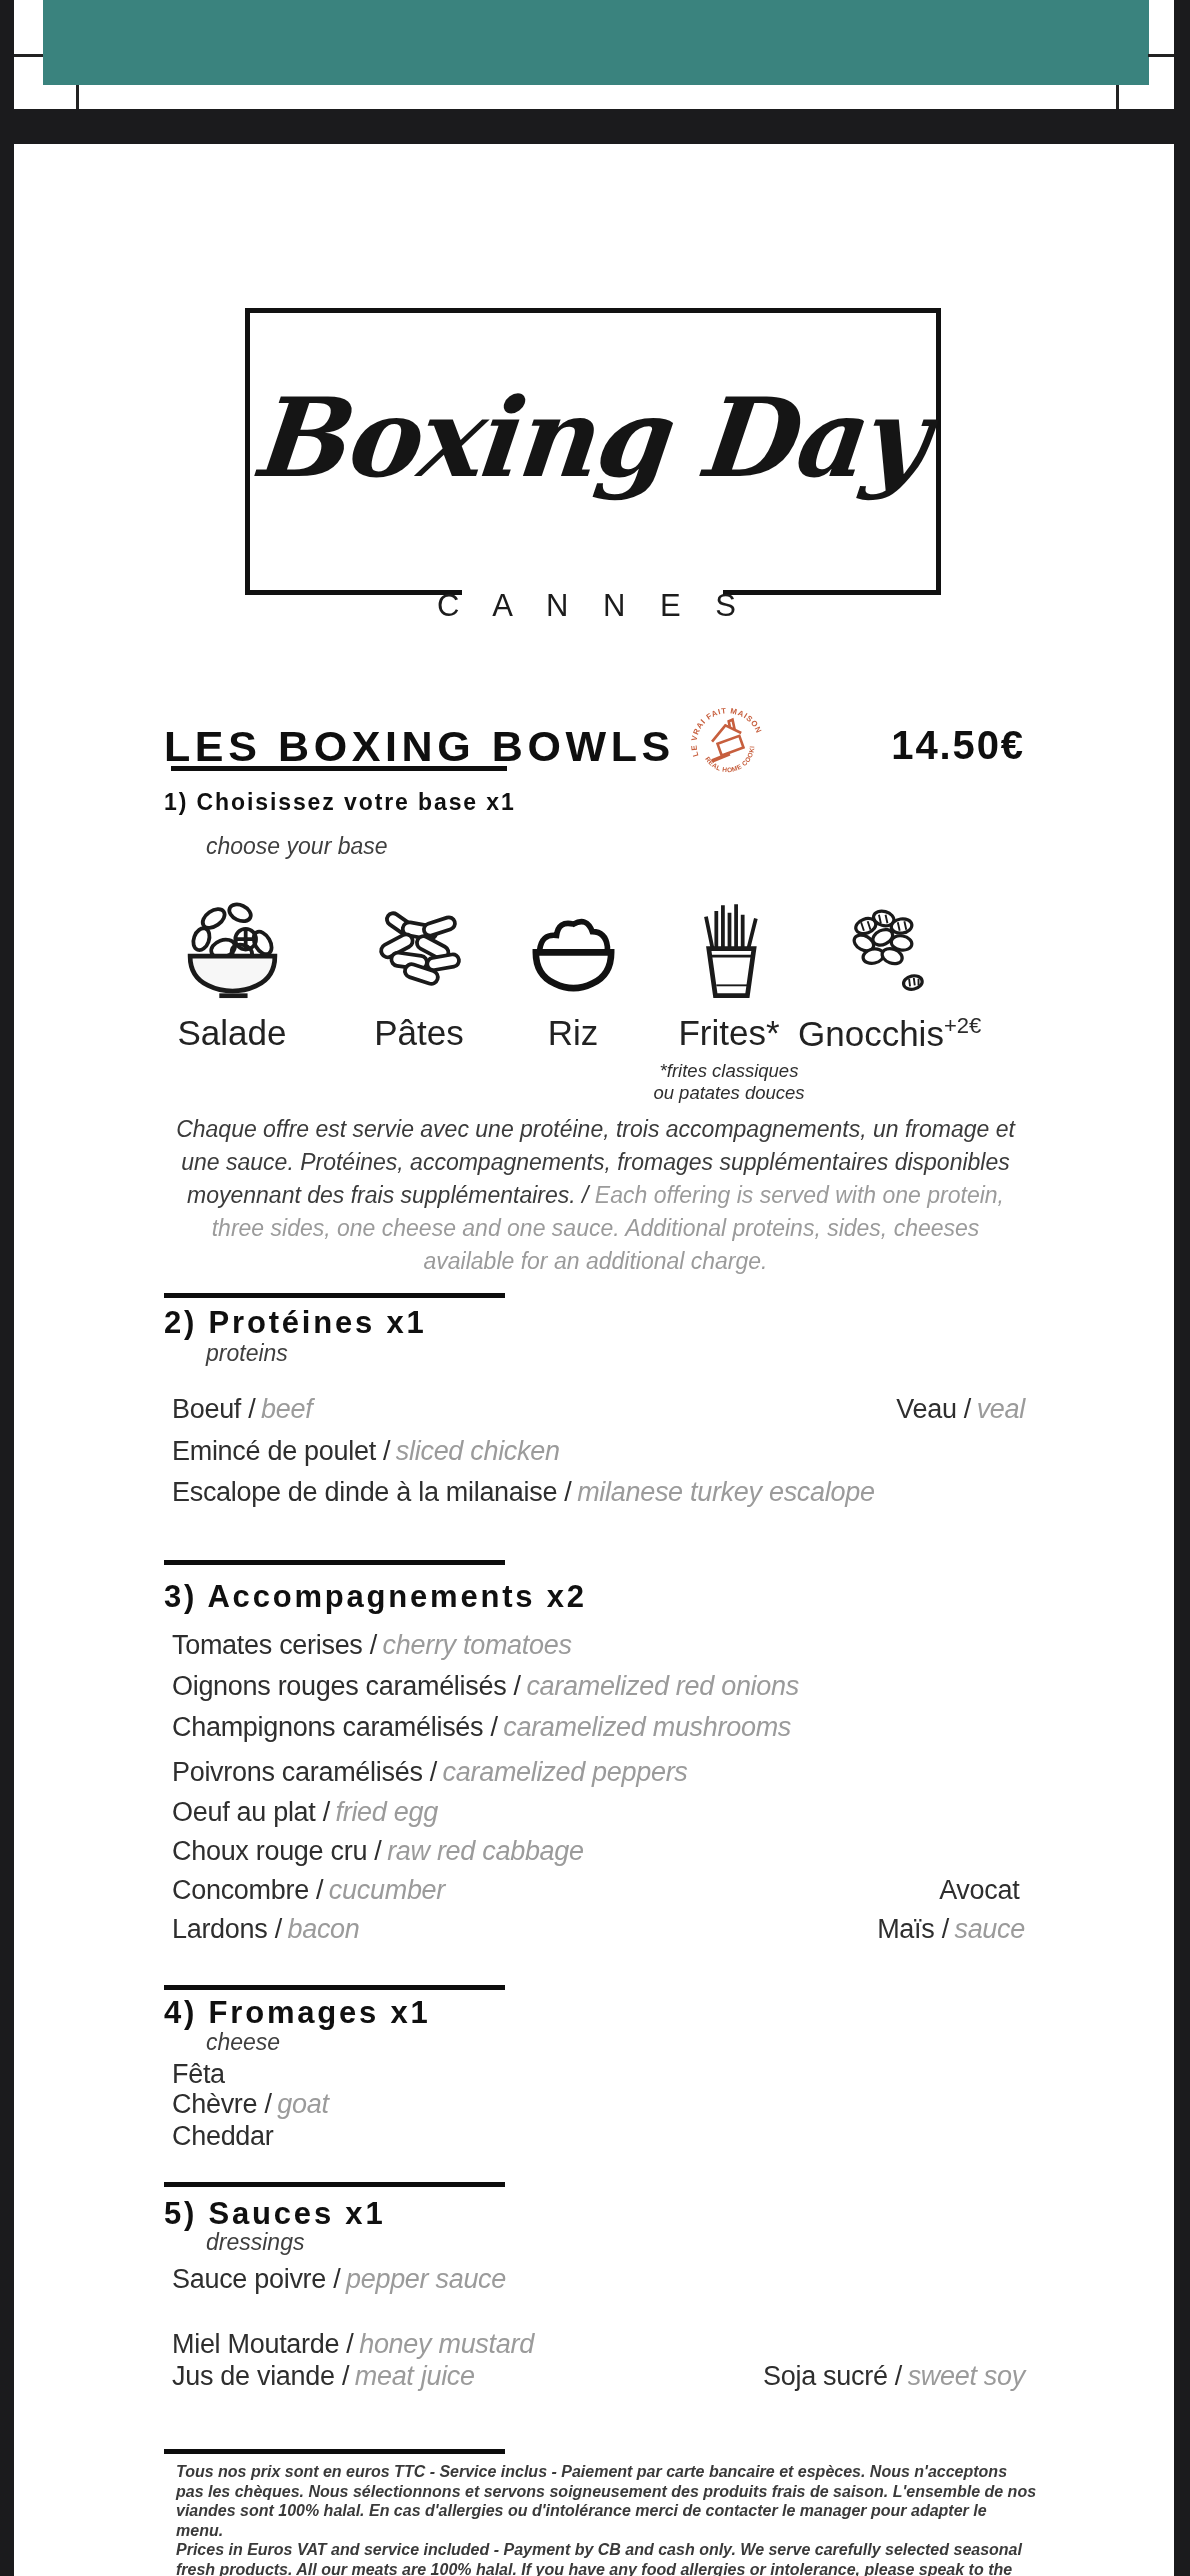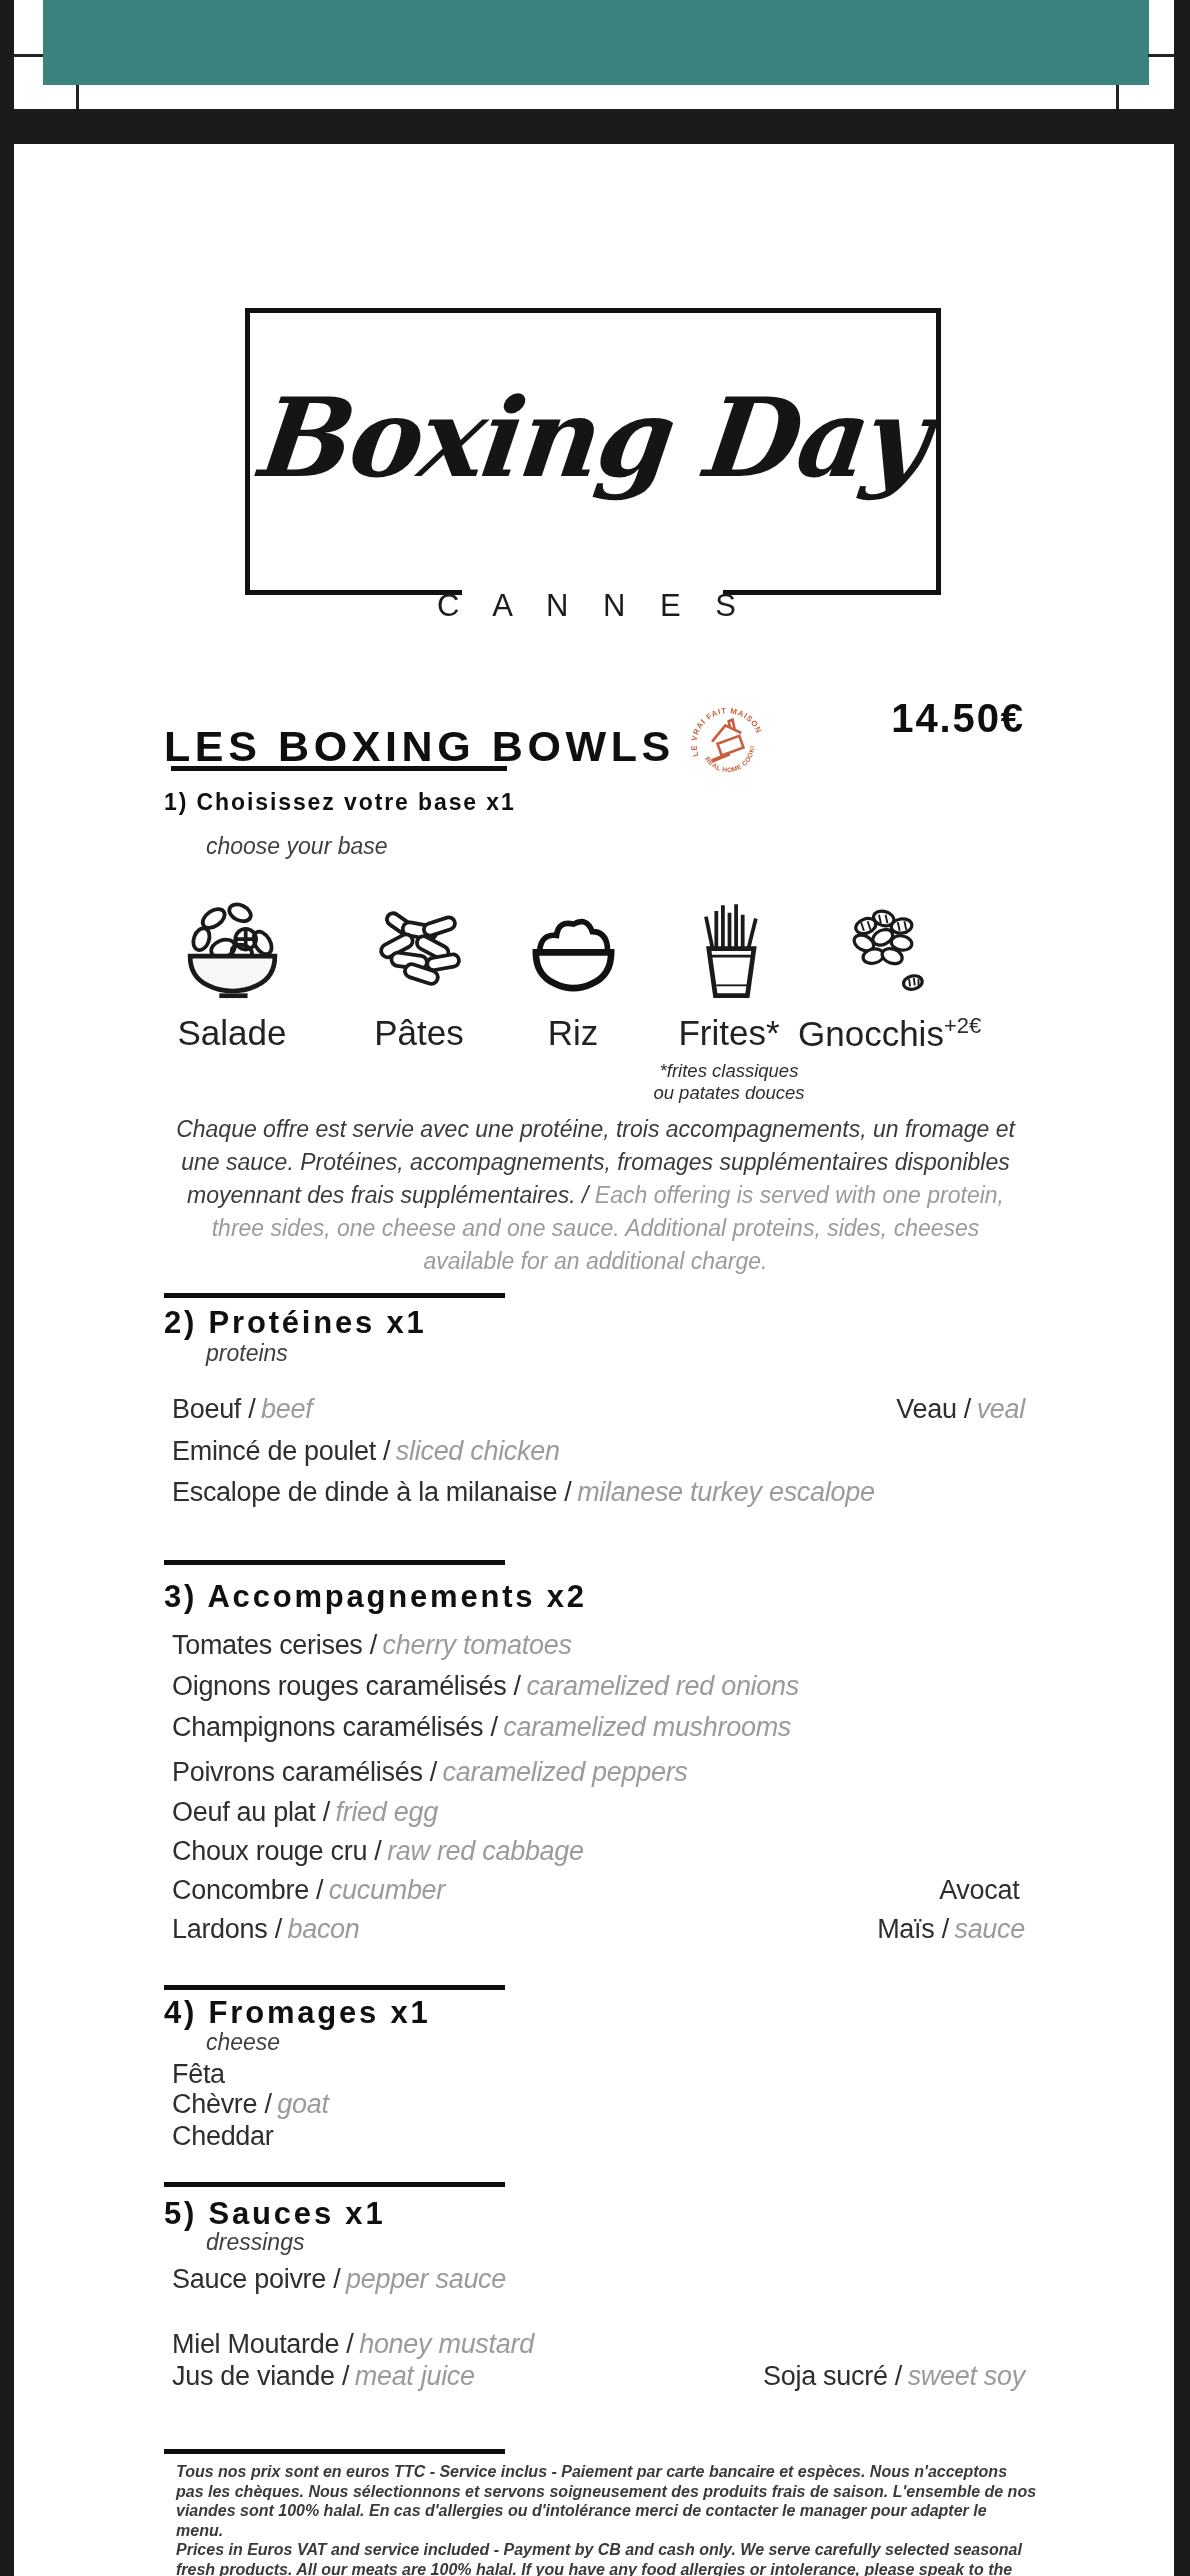--- a/index.html
+++ b/index.html
@@ -13,21 +13,21 @@
 
   
   .logo-box{position:absolute;left:231px;top:164px;width:696px;height:287px;border:5.6px solid #111111;box-sizing:border-box;display:flex;align-items:center;justify-content:center;}
   .logo-script{font-family:"DejaVu Serif",serif;font-style:italic;font-weight:600;font-size:109px;color:#151515;transform:skewX(-8deg);letter-spacing:-2.8px;white-space:nowrap;padding-bottom:28px;}
   .logo-gap-mask{position:absolute;left:448px;top:436px;width:261px;height:20.4px;background:#ffffff;}
   .logo-city{position:absolute;left:411px;top:443px;width:336px;height:37px;line-height:37px;text-align:center;font-size:31px;letter-spacing:13px;color:#1c1c1c;white-space:nowrap;}
 
   
   .menu-title{position:absolute;left:150px;top:578px;font-size:43px;font-weight:700;letter-spacing:4.6px;color:#0f0f0f;white-space:nowrap;}
   .title-underline{position:absolute;left:157px;top:622px;width:336px;height:4.6px;background:#0f0f0f;}
-  .price{position:absolute;right:149px;top:552px;font-size:40px;font-weight:700;letter-spacing:1.9px;color:#0f0f0f;}
+  .price{position:absolute;right:149px;top:579px;font-size:40px;font-weight:700;letter-spacing:1.9px;color:#0f0f0f;}
   .stamp{position:absolute;left:672px;top:556px;width:82px;height:82px;transform:rotate(-12deg);}
 
   .heading1{position:absolute;left:150px;top:645px;font-size:23px;font-weight:700;letter-spacing:1.9px;color:#101010;white-space:nowrap;}
   .sub-italic{font-style:italic;color:#3f3f3f;font-size:23px;}
   .sub1{position:absolute;left:192px;top:689px;}
 
   
   .base-row{position:absolute;left:0;top:746px;width:1160px;height:213px;padding-left:44px;}
   .base-col{position:absolute;top:0;width:176px;text-align:center;}
   .base-col .icon-wrap{height:117px;display:flex;align-items:flex-end;justify-content:center;}

